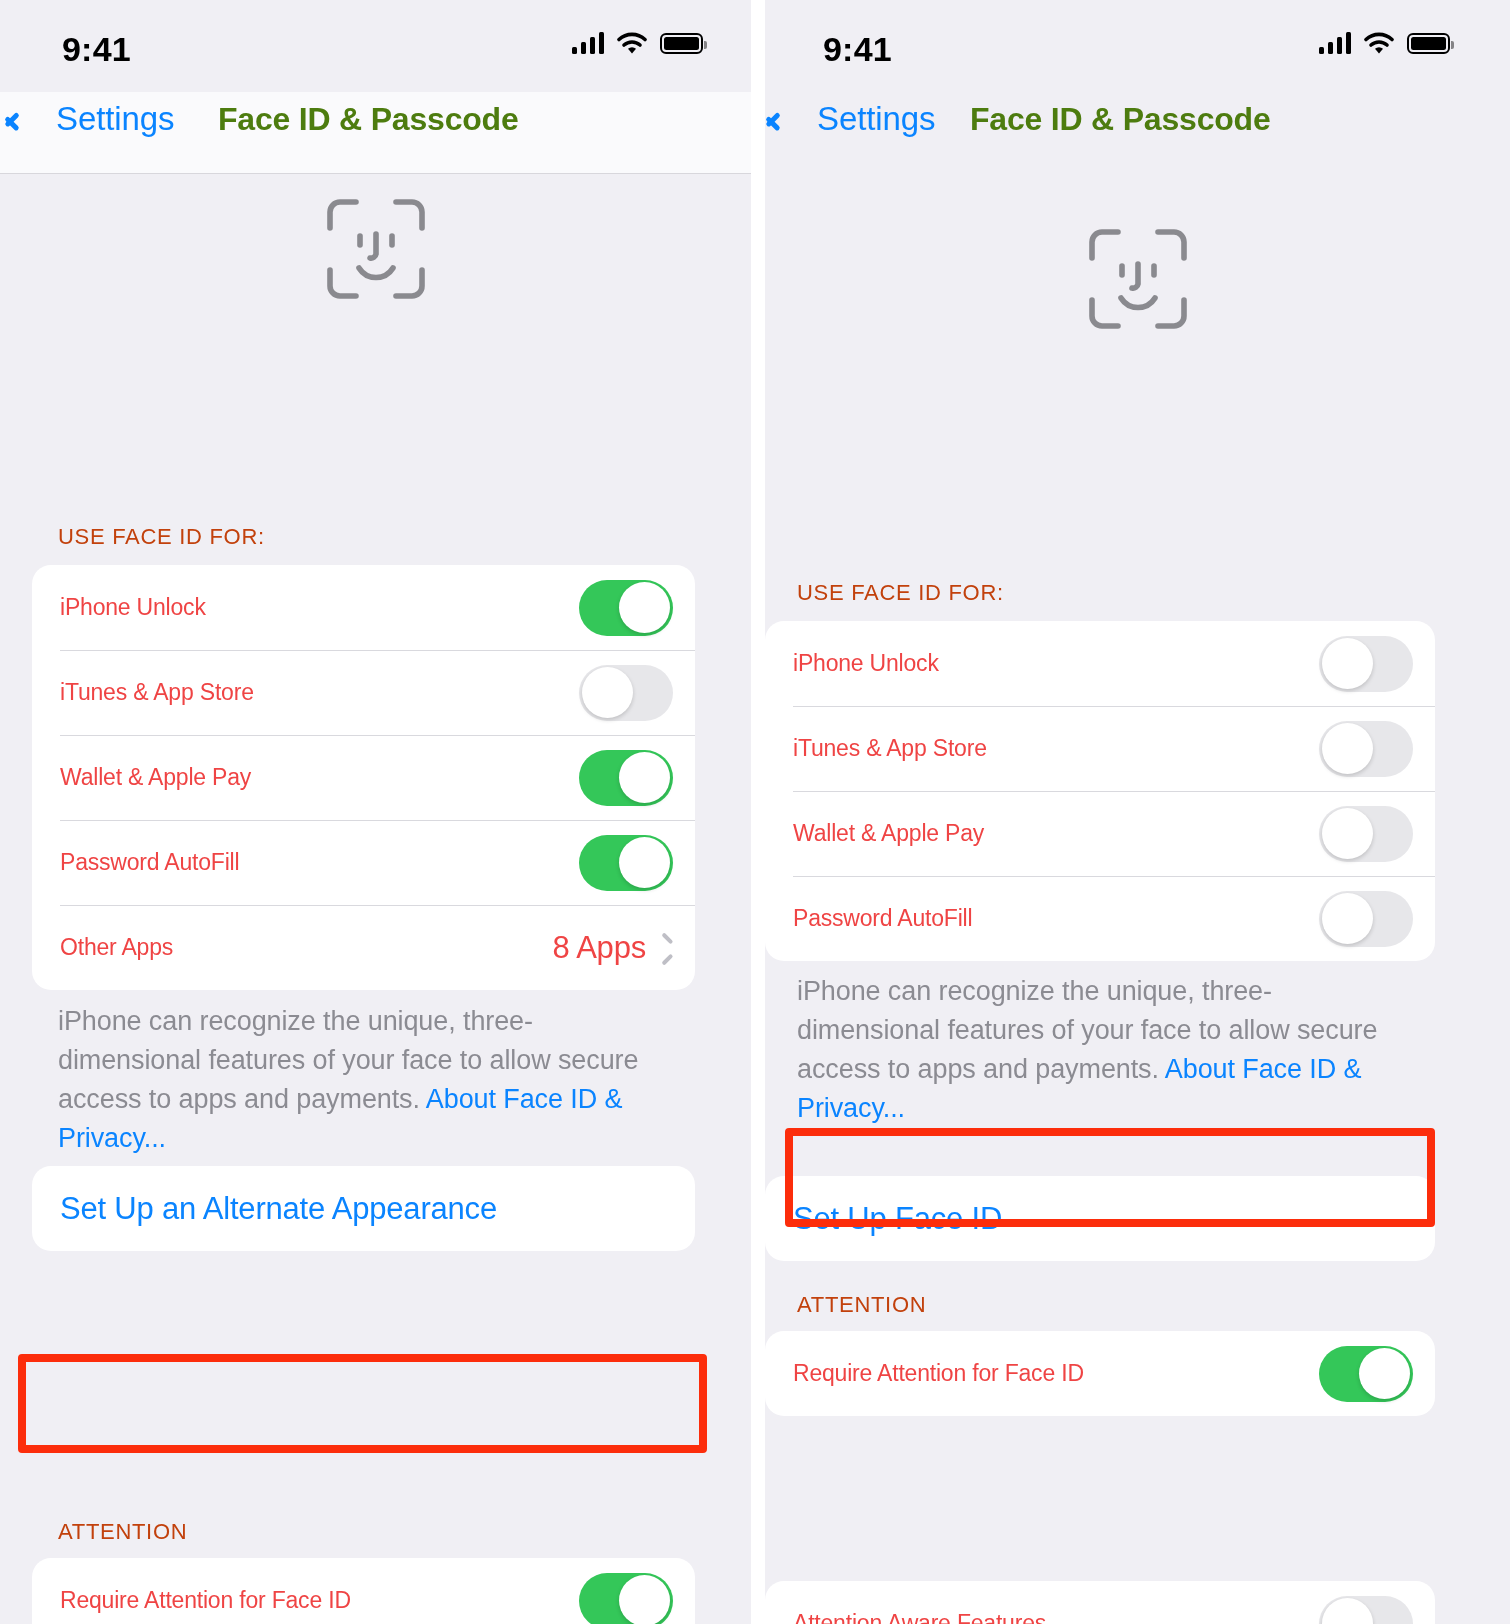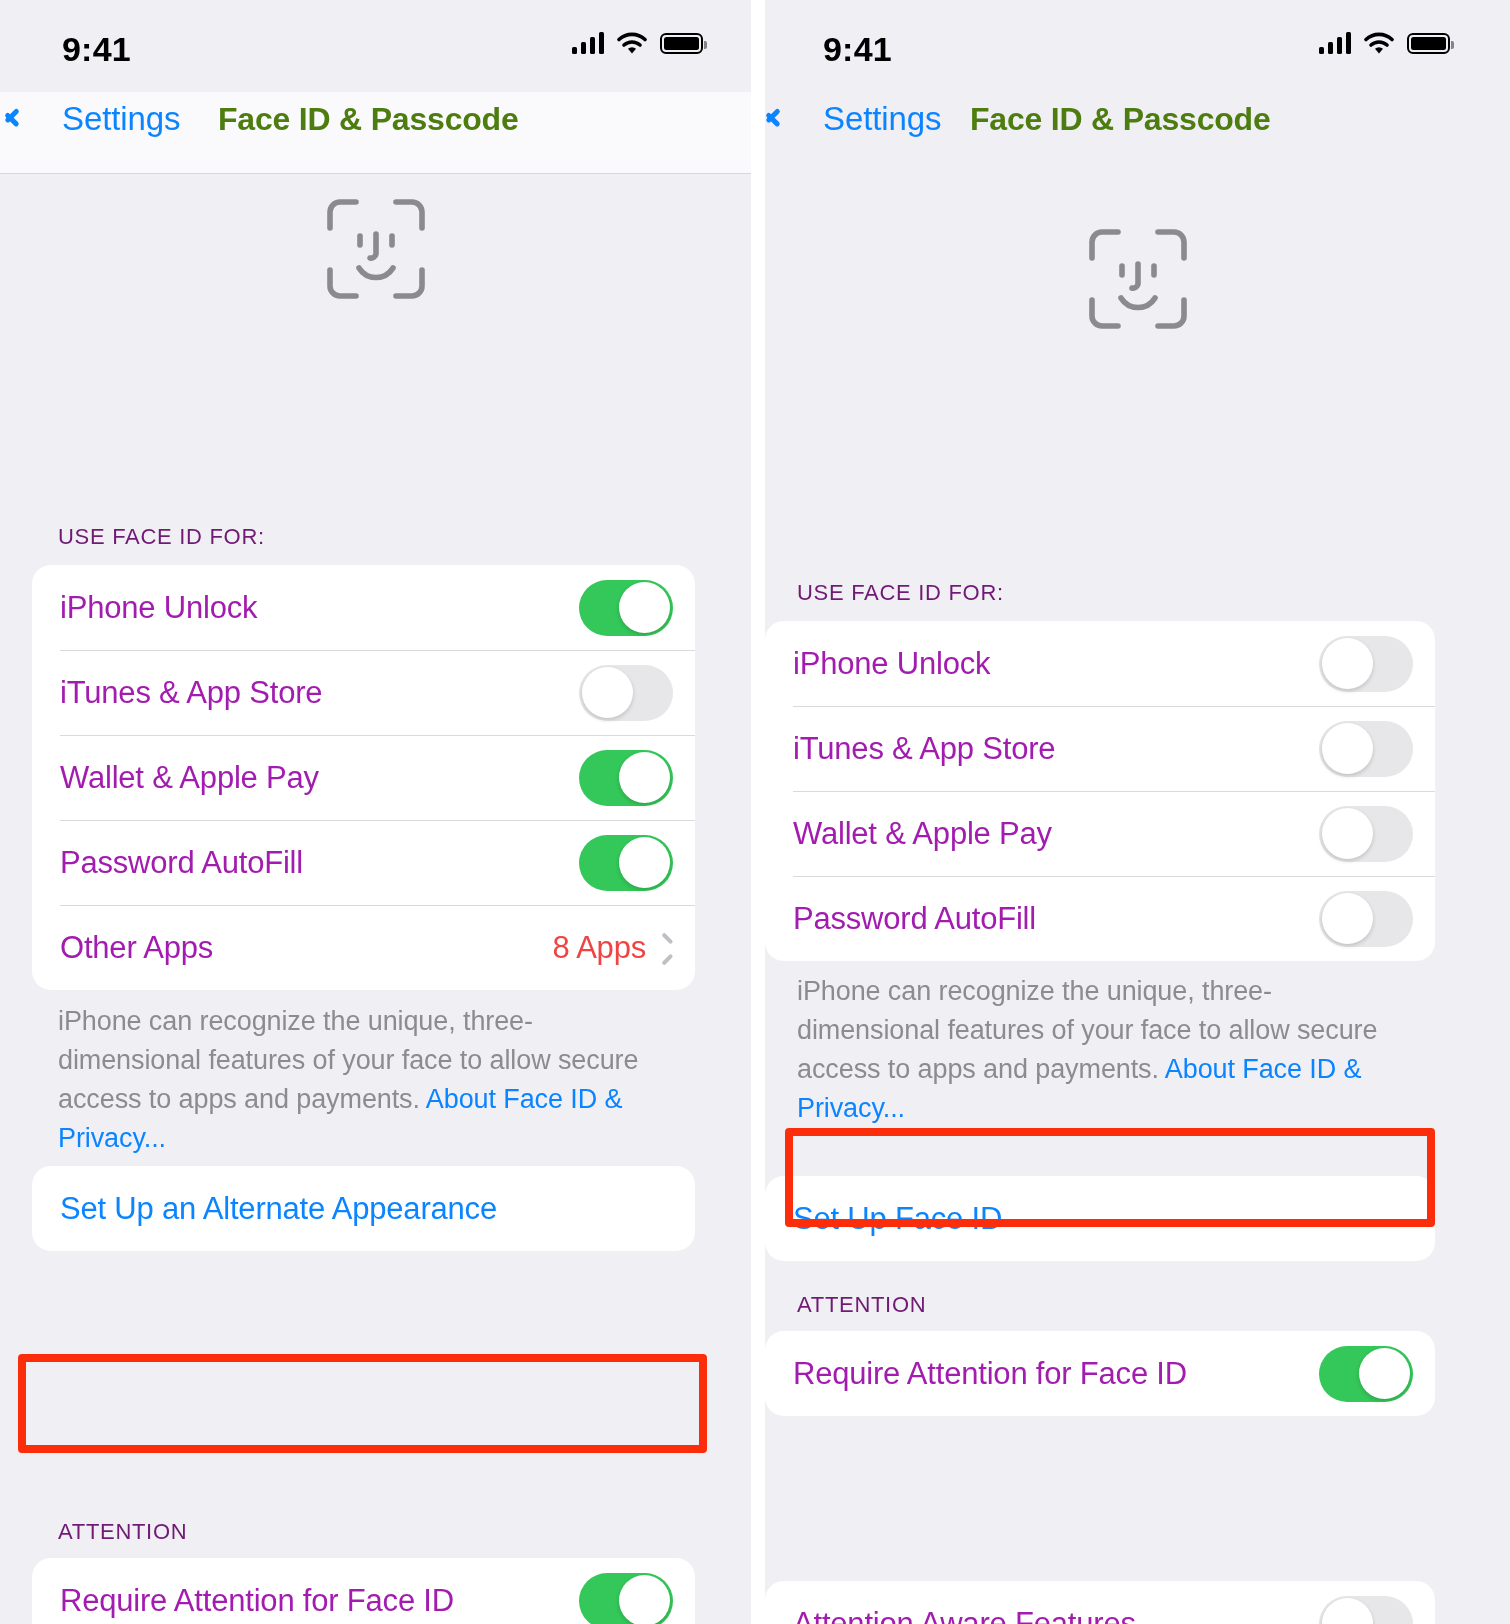--- a/index.html
+++ b/index.html
@@ -35,21 +35,21 @@
   .batt::after {
     content: ""; position: absolute; right: -5.5px; top: 6px;
     width: 3px; height: 8px; background: #000; border-radius: 0 2px 2px 0; opacity: .45;
   }
   .batt i { display: block; width: 100%; height: 100%; background: #000; border-radius: 2.5px; }
 
   
   .navbar { position: relative; height: 82px; }
   .nav-back {
     position: absolute; left: 17px; top: 8px;
-    display: flex; gap: 28px; cursor: pointer;
+    display: flex; align-items: center; gap: 22px; cursor: pointer;
   }
   .chev-back {
     width: 17px; height: 30px; position: relative; flex: none;
   }
   .chev-back::before, .chev-back::after {
     content: ""; position: absolute; left: 1px; width: 16.5px; height: 5.2px;
     background: #0A84FF; border-radius: 3px;
   }
   .chev-back::before { top: 6.5px;  transform: rotate(135deg); transform-origin: left center; }
   .chev-back::after  { top: 22.5px; transform: rotate(-135deg); transform-origin: left center; }
@@ -66,35 +66,35 @@
   .panel-right .nav-back  { left: 13px; }
 
   
   .content { position: relative; }
 
   .faceid-icon { margin: 0 auto; display: block; }
   .panel-left  .faceid-wrap { padding-top: 24px; }
   .panel-right .faceid-wrap { padding-top: 54px; }
 
   .sec-head {
-    font-size: 22px; color: #701a75; letter-spacing: .7px;
+    font-size: 22px; color: #c2410c; letter-spacing: .7px;
     text-transform: uppercase; font-weight: 400;
   }
 
   .card {
     background: #fff; border-radius: 19px; overflow: hidden;
   }
   .row {
     position: relative; display: flex; align-items: center;
     min-height: 85px; padding: 0 22px 0 28px;
   }
   .row + .row::before {
     content: ""; position: absolute; left: 28px; right: 0; top: 0; height: 1.2px; background: #D9D9DE;
   }
-  .row-label { font-size: 31px; color: #a21caf; letter-spacing: -.2px; flex: 1; }
+  .row-label { font-size: 23px; color: #ef4444; letter-spacing: -.2px; flex: 1; }
   .row-value { font-size: 31px; color: #ef4444; margin-right: 14px; letter-spacing: -.2px; }
 
   .chev-right { width: 13px; height: 23px; position: relative; flex: none; }
   .chev-right::before, .chev-right::after {
     content: ""; position: absolute; right: 1px; width: 13px; height: 4px;
     background: #BFBFC6; border-radius: 2.5px;
   }
   .chev-right::before { top: 4.5px;  transform: rotate(45deg);  transform-origin: right center; }
   .chev-right::after  { top: 16.5px; transform: rotate(-45deg); transform-origin: right center; }
 

